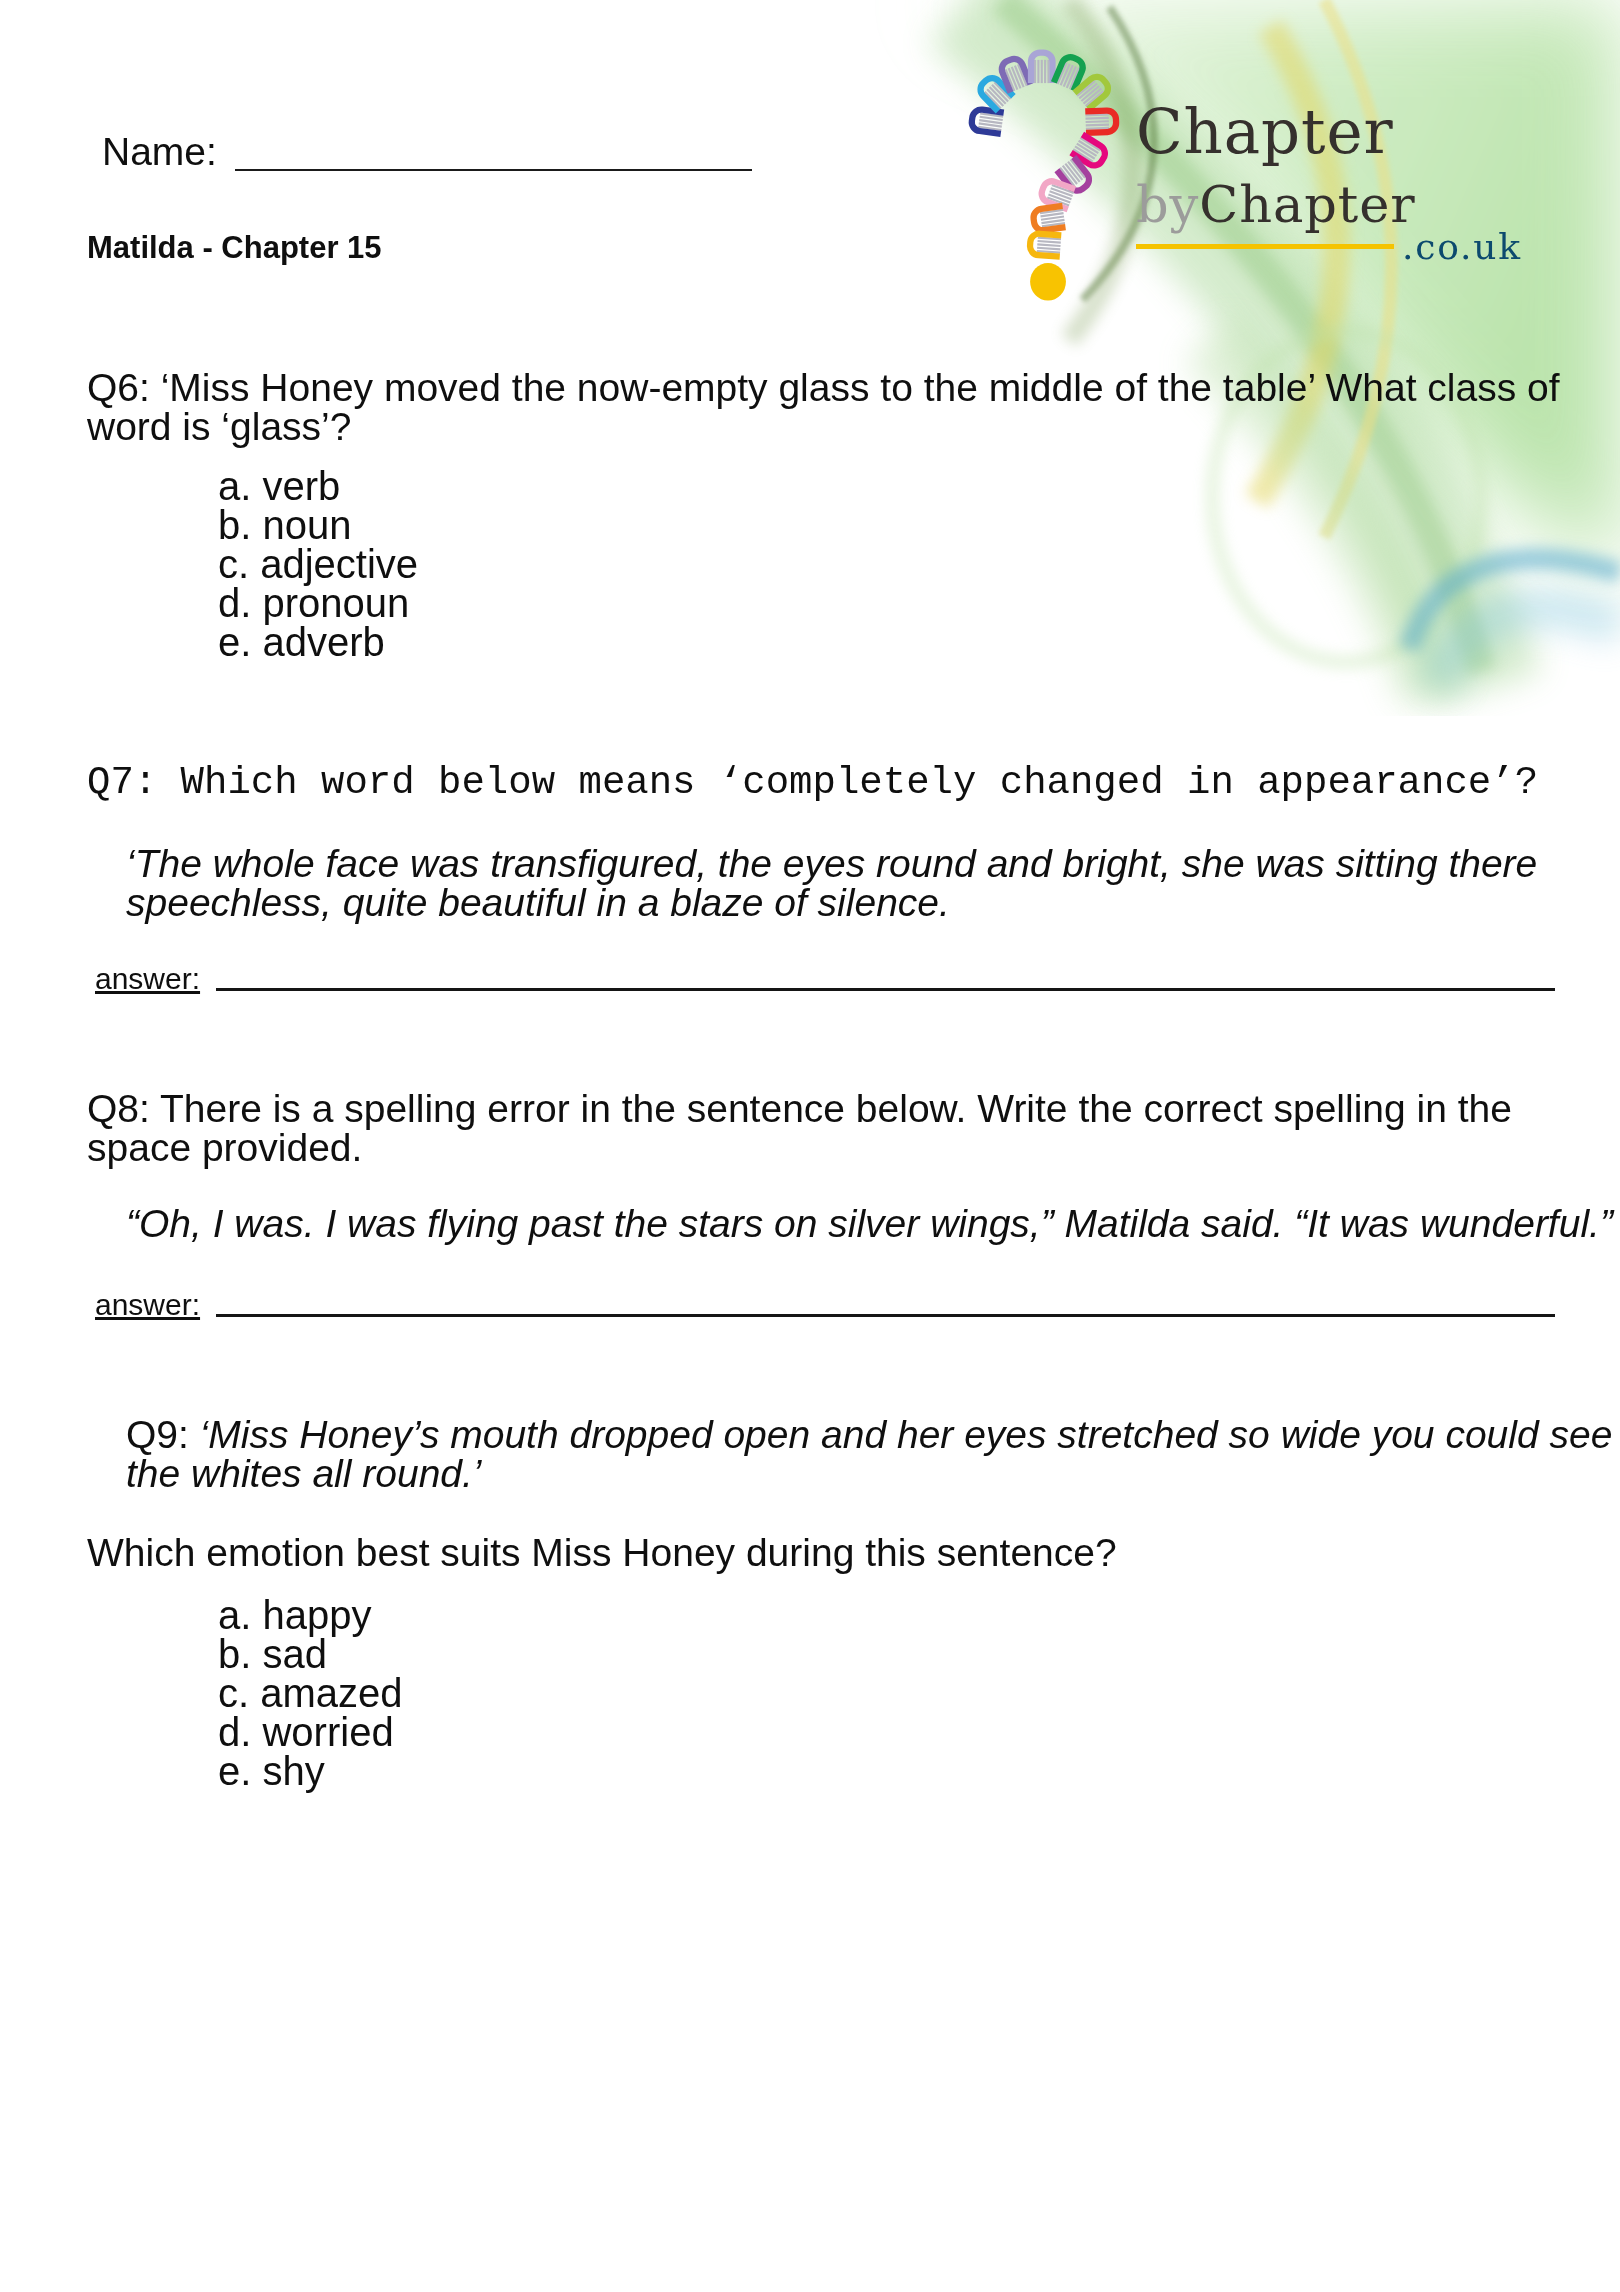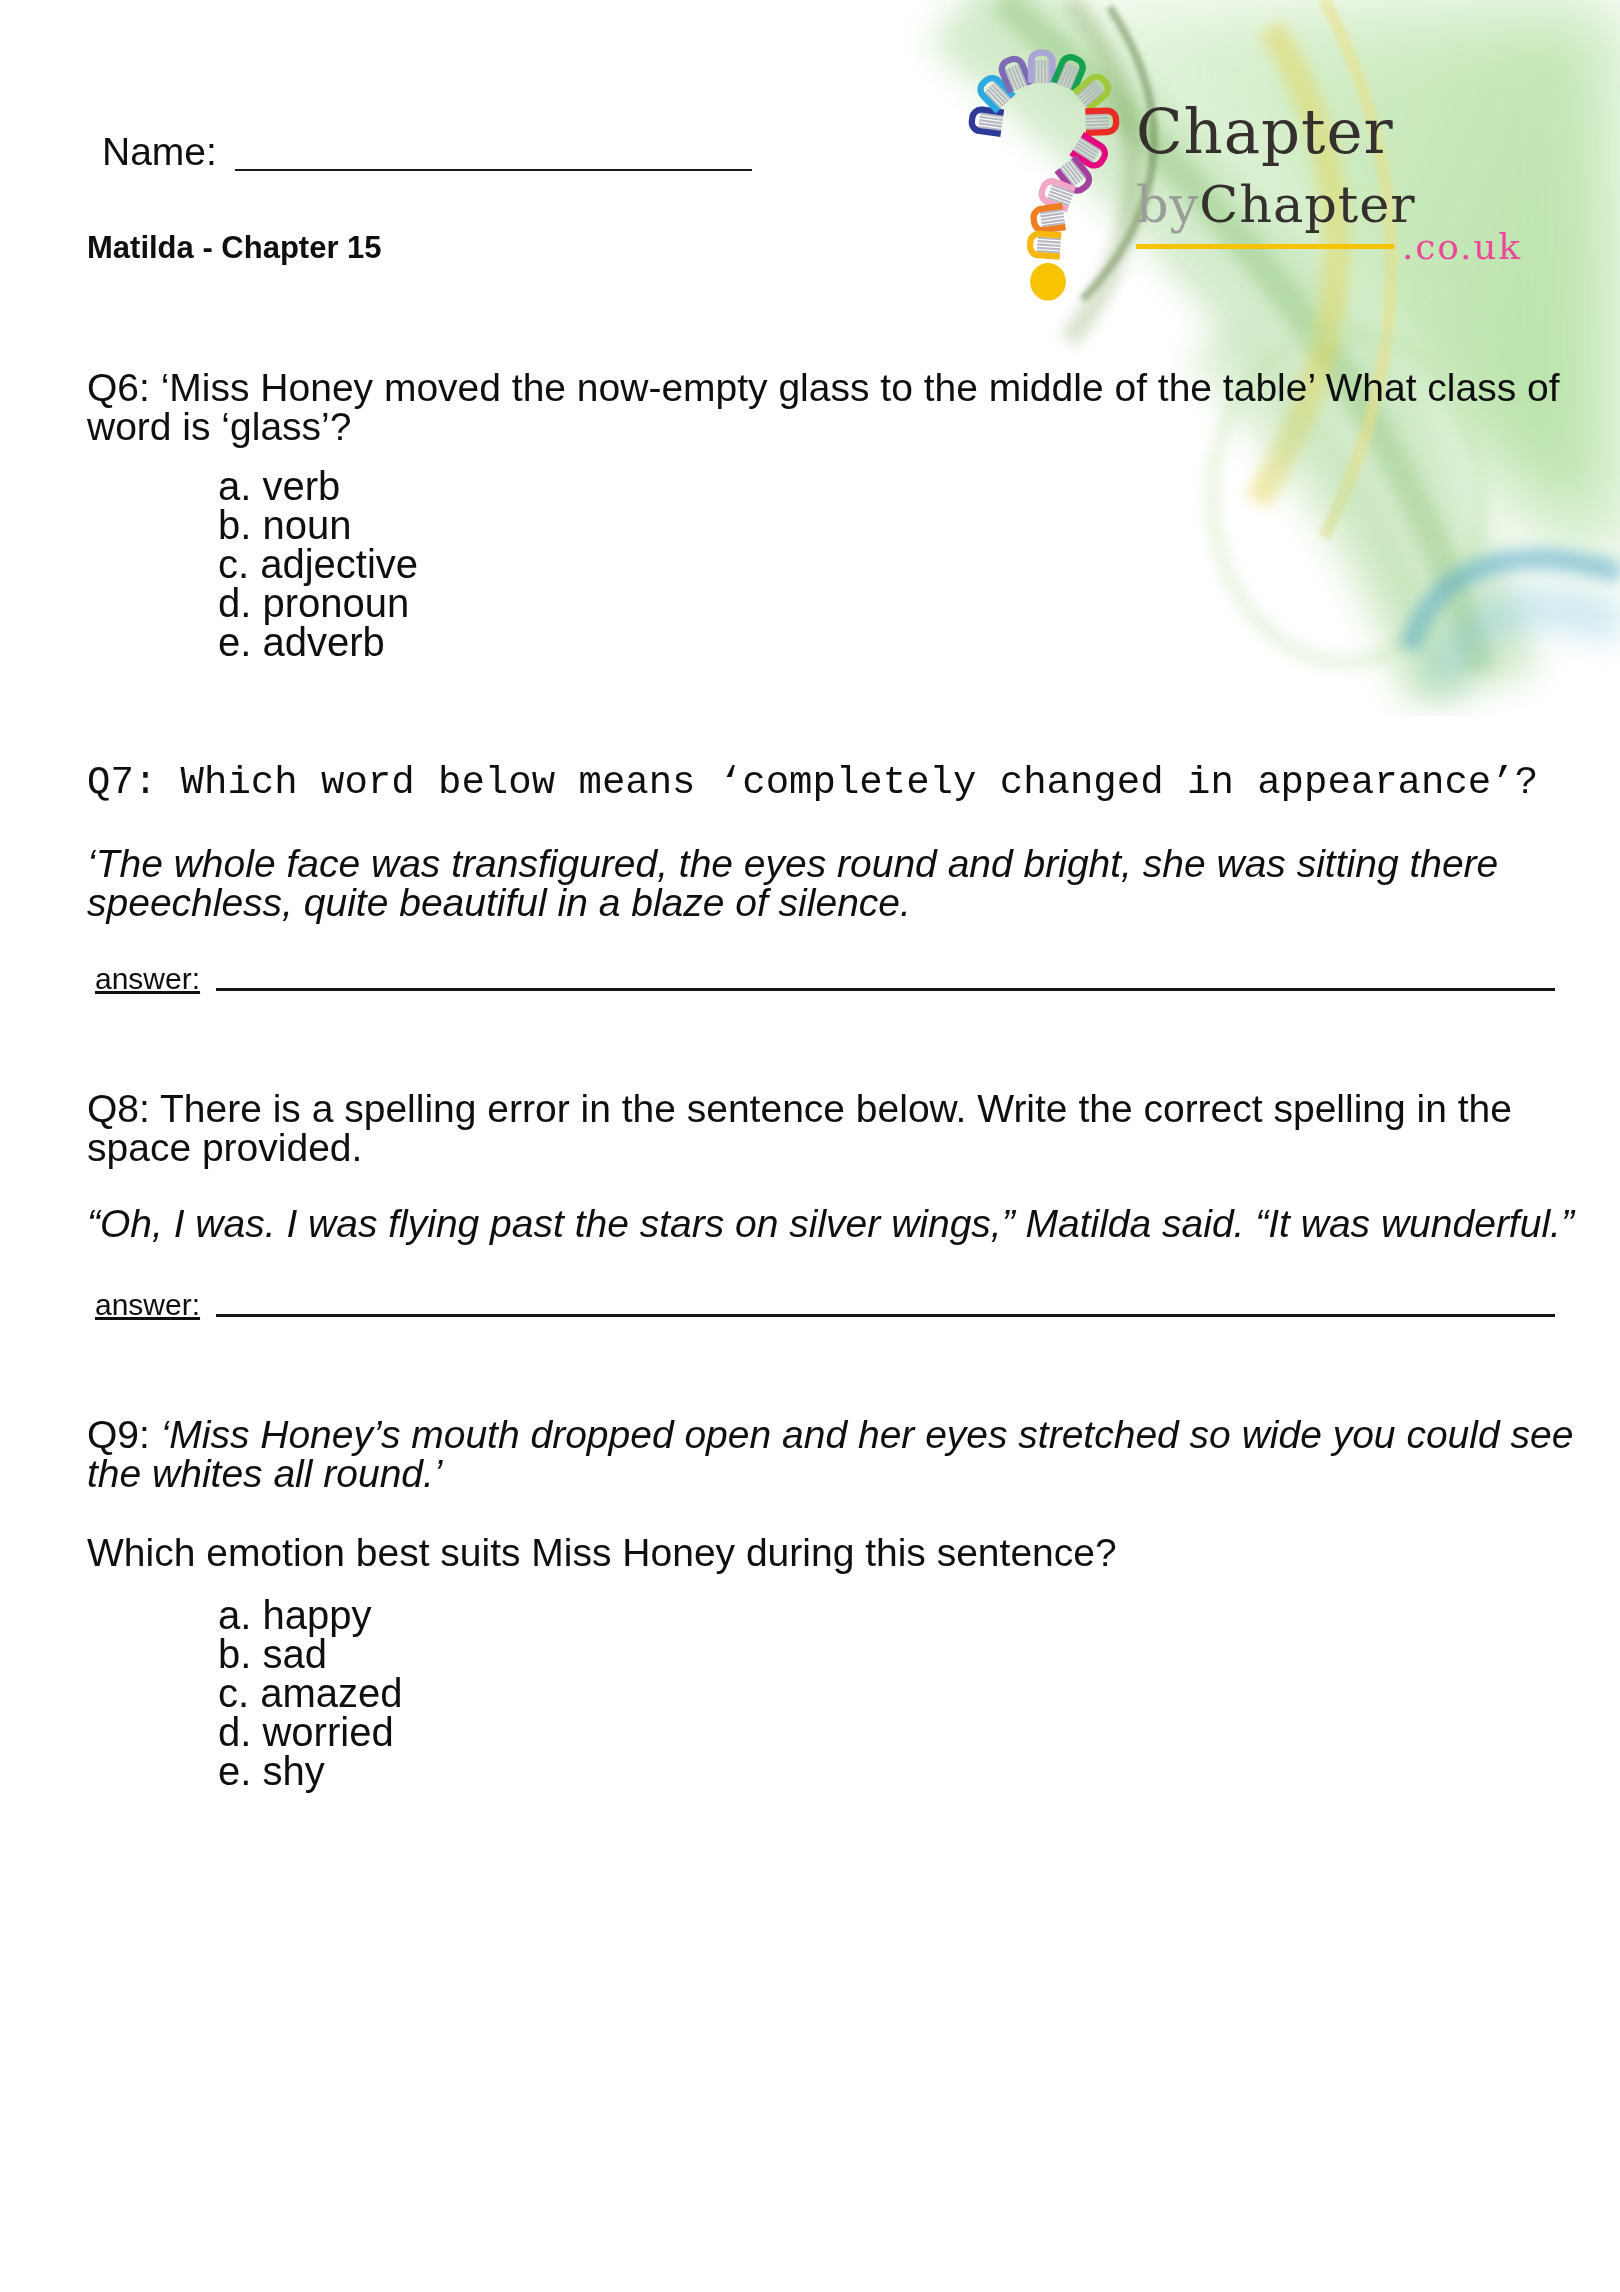--- a/index.html
+++ b/index.html
@@ -18,21 +18,21 @@
   .page-title{left:87px;top:224px;font-size:31px;line-height:48px;font-weight:bold;margin:0;}
 
   .wordmark{font-family:"DejaVu Serif","Liberation Serif",serif;}
   .logo-l1{left:1136px;top:100px;font-size:61px;line-height:64px;letter-spacing:0.9px;}
   .logo-l2{left:1136px;top:173px;font-size:51px;line-height:64px;letter-spacing:0.9px;}
   .logo-rule{left:1136px;top:244px;width:258px;height:4.5px;}
   .logo-domain{left:1402px;top:227px;font-size:36px;line-height:39px;letter-spacing:1.8px;}
 
   .qtext{font-size:39px;line-height:39px;}
   .qline{white-space:nowrap;}
-  .italic{font-style:italic;}
+  .italic{font-style:italic;margin-left:39px;}
   .q6{left:87px;top:368px;}
   .opts{left:218px;list-style:none;margin:0;padding:0;font-size:40px;line-height:39px;}
   .opts-q6{top:467px;}
   .q7h{left:87px;top:764px;font-family:Liberation Mono, monospace;}
   .q7q{left:87px;top:844px;}
   .q8{left:87px;top:1089px;}
   .q8q{left:87px;top:1204px;}
   .q9{left:87px;top:1415px;}
   .q9sub{left:87px;top:1533px;}
   .opts-q9{top:1596px;}
@@ -180,21 +180,21 @@
         </g>
         <ellipse cx="95" cy="281" rx="20" ry="21" fill="#f8c301"></ellipse>
       </g>
   </svg>
 
   <div class="abs wordmark logo-l1" style="color: rgb(53, 48, 45);">Chapter</div>
   <div class="abs wordmark logo-l2" style="color: rgb(53, 48, 45);">
     <span id="logo-by" style="color: rgb(156, 156, 155);">by</span><span>Chapter</span>
   </div>
   <div class="abs logo-rule" id="logo-rule" style="background: rgb(245, 195, 0);"></div>
-  <div class="abs wordmark logo-domain" id="logo-domain" style="color: #ec4899;">.co.uk</div>
+  <div class="abs wordmark logo-domain" id="logo-domain" style="color: #0c4a6e;">.co.uk</div>
 
   <div class="abs name-row">
     <span>Name:</span>
     <span class="name-rule"></span>
   </div>
   <h1 class="abs page-title">Matilda - Chapter 15</h1>
 
   <div class="abs qtext q6">
     <div class="qline">Q6: ‘Miss Honey moved the now-empty glass to the middle of the table’ What class of</div>
     <div class="qline">word is ‘glass’?</div>

